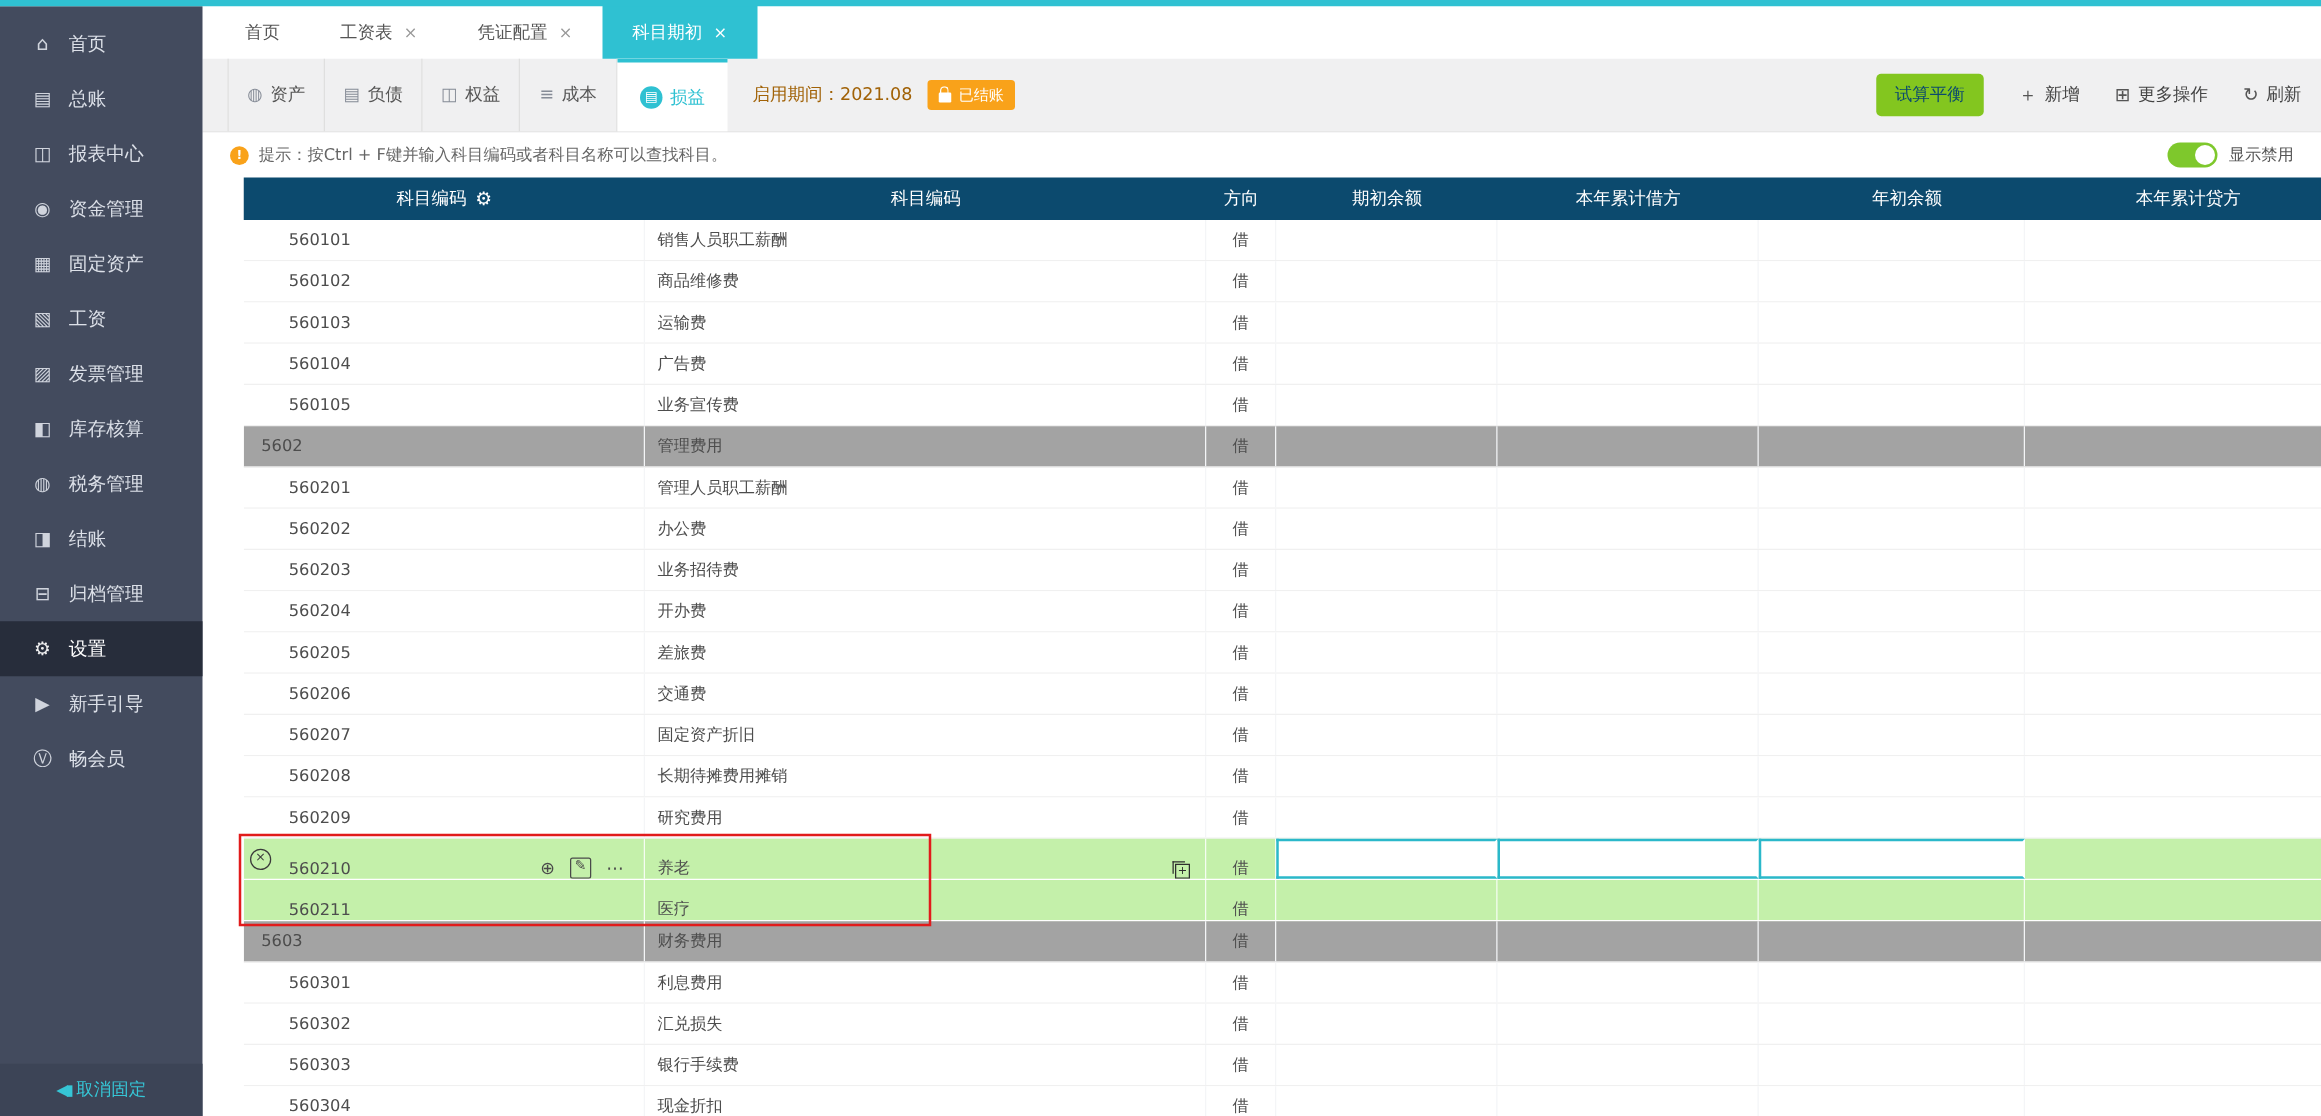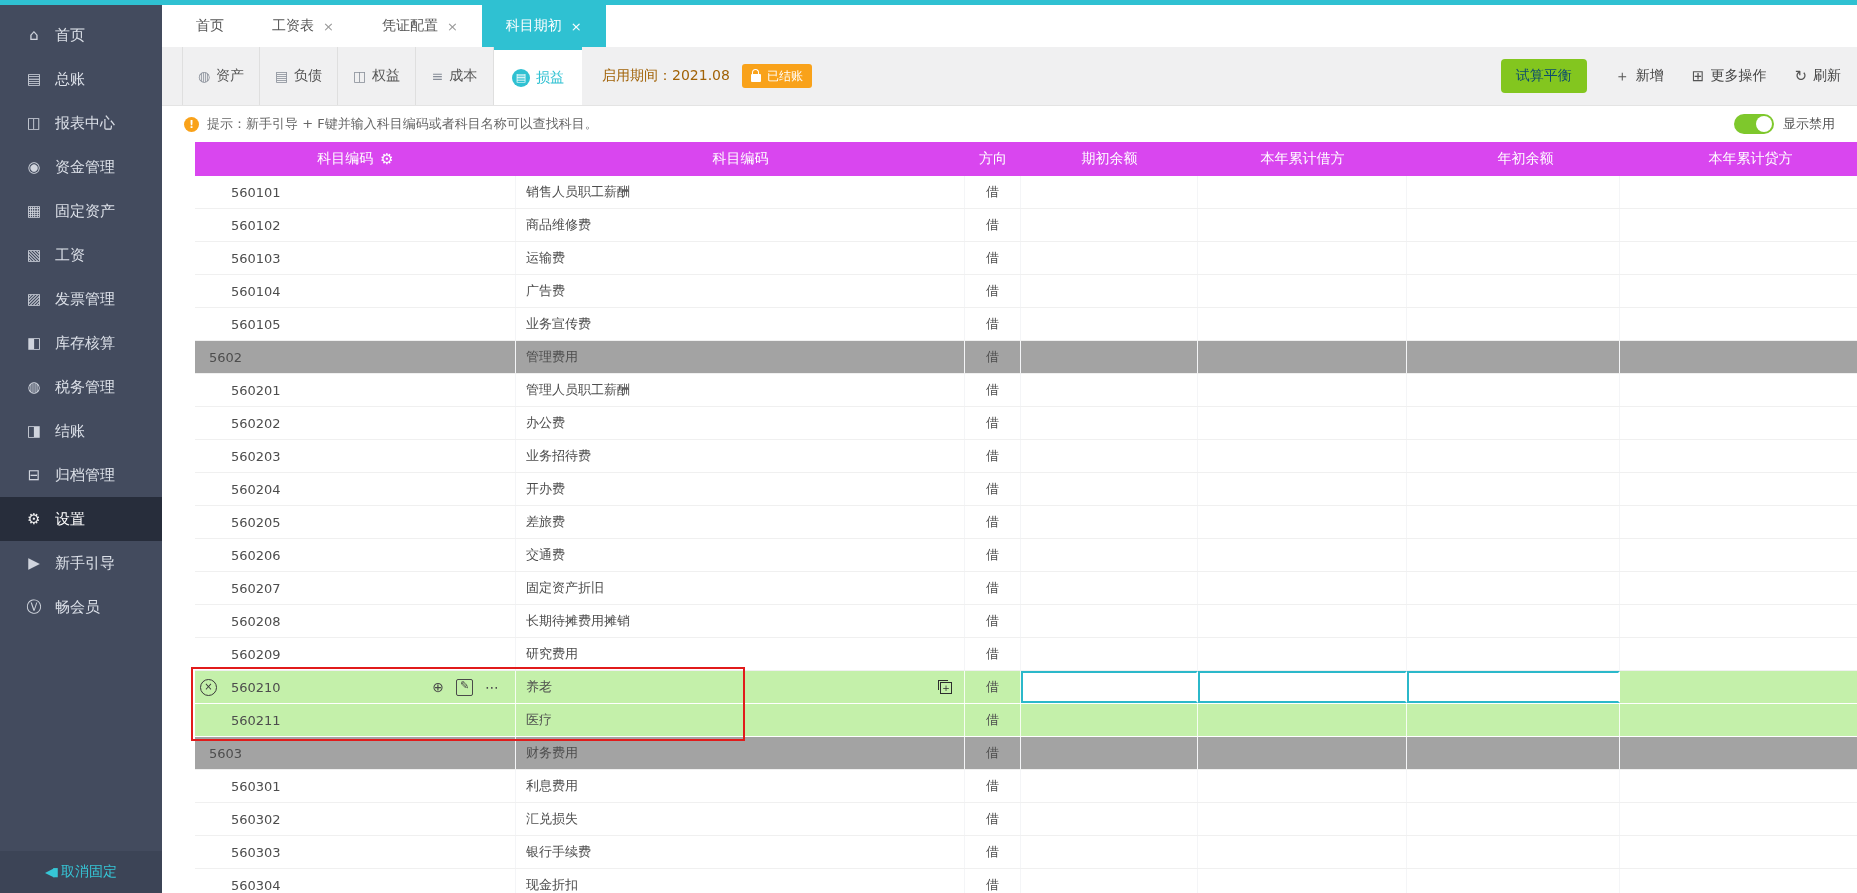--- a/index.html
+++ b/index.html
@@ -49,30 +49,30 @@
   .action .aicon{color:#555;font-size:15px;line-height:1;}
   
   .tipbar{height:36px;background:#fff;display:flex;align-items:center;padding:0 22px;font-size:13px;color:#666;}
   .tip-icon{width:15px;height:15px;border-radius:50%;background:#f9a21a;color:#fff;font-size:10px;
             font-weight:bold;display:flex;align-items:center;justify-content:center;margin-right:8px;flex:none;}
   .toggle-wrap{margin-left:auto;display:flex;align-items:center;gap:9px;font-size:13px;color:#555;}
   .toggle{width:40px;height:20px;border-radius:10px;background:#7ec82c;position:relative;cursor:pointer;}
   .toggle .knob{position:absolute;right:2px;top:2px;width:16px;height:16px;border-radius:50%;background:#fff;}
   
   .tablewrap{margin-left:33px;width:1662px;}
-  .thead{display:flex;height:34px;background:#d946ef;color:#fff;font-size:14px;}
+  .thead{display:flex;height:34px;background:#0c4a6e;color:#fff;font-size:14px;}
   .th{display:flex;align-items:center;justify-content:center;gap:7px;box-sizing:border-box;}
   .th .gear{font-size:15px;cursor:pointer;}
   .tbody{height:717px;overflow:hidden;}
   .tr{display:flex;height:33px;align-items:stretch;border-bottom:1px solid #f0f0f0;background:#fff;
       font-size:13px;color:#4d4d4d;position:relative;box-sizing:border-box;}
   .tr.parent{background:#a3a3a3;}
   .tr.hl{background:#c4f0aa;border-bottom-color:#ffffff;}
   .td{display:flex;align-items:center;border-right:1px solid #f4f5f7;box-sizing:border-box;overflow:hidden;}
-  .tr.hl .td{border-right-color:rgba(255,255,255,.85);}
+  .tr.hl .td{border-right-color:rgba(255,255,255,.85);align-items:flex-end;}
   .c0{width:321px;padding-left:36px;}
   .tr.parent .c0{padding-left:14px;}
   .c1{width:449px;padding-left:10px;}
   .c2{width:56px;justify-content:center;padding-left:0 !important;}
   .c3{width:177px;}
   .c4{width:209px;}
   .c5{width:213px;}
   .c6{width:237px;border-right:none !important;}
   .th.c0,.th.c1{padding-left:0;justify-content:center;}
   .td.input-cell{background:#fff;border:2px solid #2bb8ca;}
@@ -219,21 +219,21 @@
         </span>
         <span class="action">
           <span class="aicon">↻</span>
           <span>刷新</span>
         </span>
       </div>
     </div>
 
     <div class="tipbar">
       <span class="tip-icon">!</span>
-      <span>提示：新手引导 + F键并输入科目编码或者科目名称可以查找科目。</span>
+      <span>提示：按Ctrl + F键并输入科目编码或者科目名称可以查找科目。</span>
       <span class="toggle-wrap">
         <span class="toggle">
             <span class="knob"></span>
           </span>
         <span>显示禁用</span>
       </span>
     </div>
 
     <div class="tablewrap">
       <div class="thead" id="thead">

